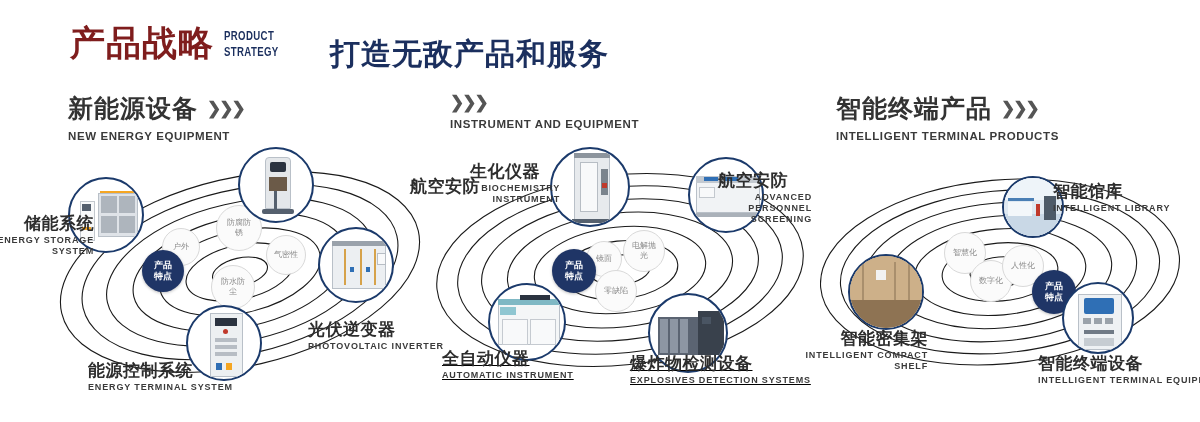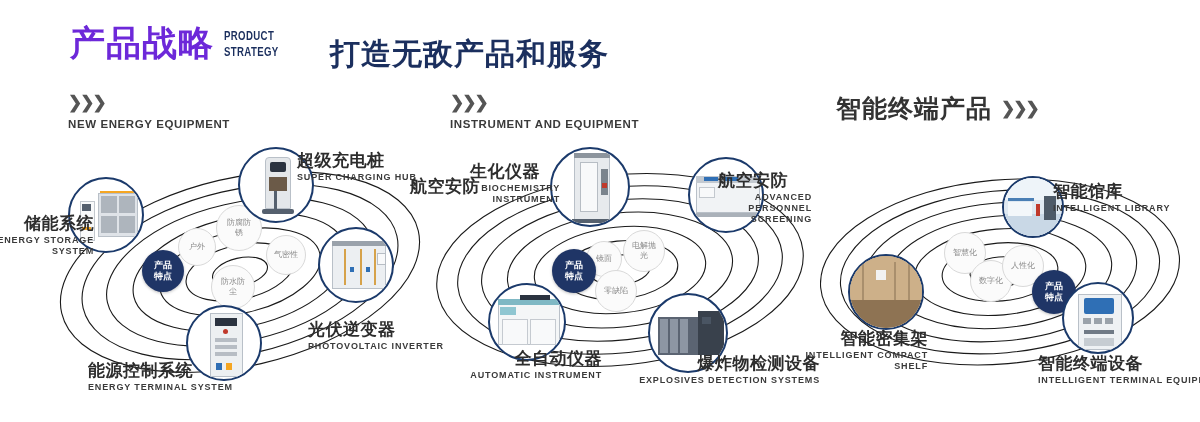--- a/index.html
+++ b/index.html
@@ -9,21 +9,21 @@
     font-family:"Liberation Sans","DejaVu Sans",sans-serif;
     overflow:hidden;
     position:relative;
   }
   #stage{position:absolute;left:0;top:0;width:1200px;height:422px;}
 
   
   .hdr{position:absolute;left:70px;top:26px;display:flex;align-items:flex-end;gap:10px;}
   .hdr-cn{
     font-family:"DejaVu Sans",sans-serif;
-    font-size:35px;font-weight:700;color:#6d28d9;
+    font-size:35px;font-weight:700;color:#7f1d1d;
     letter-spacing:1px;line-height:1;
   }
   .hdr-en{
     font-family:"Liberation Sans",sans-serif;
     font-size:13px;font-weight:700;color:#1b2f5e;
     line-height:1.0;letter-spacing:0.5px;
     transform:scaleX(0.74);transform-origin:left bottom;
     padding-bottom:3px;white-space:nowrap;
   }
   .hdr-sub{
@@ -81,21 +81,21 @@
     font-size:17px;font-weight:700;color:#2d2d2d;letter-spacing:0.5px;
     white-space:nowrap;line-height:1.05;
   }
   .lbl-en{
     font-family:"Liberation Sans",sans-serif;
     font-size:9px;font-weight:700;color:#3a3a3a;letter-spacing:0.85px;
     white-space:nowrap;line-height:1.25;margin-top:2px;
   }
   .ta-r{text-align:right;}
   .ta-l{text-align:left;}
-  .ta-c{text-align:right;}
+  .ta-c{text-align:left;text-decoration:underline;}
   .scr{position:absolute;background:#2b3340;}
   .pnl{position:absolute;background:#e9ecef;border:1px solid #b9c0c8;box-sizing:border-box;}
   .lite{position:absolute;background:#f5a623;}
   .blu{position:absolute;background:#2f6fb5;}
   .gry{position:absolute;background:#cfd4da;}
   .drk{position:absolute;background:#55606e;}
   .wht{position:absolute;background:#f8f9fa;}
   .tn{position:absolute;background:#c9b089;}
 </style>
 </head>
@@ -107,54 +107,56 @@
     <div class="hdr-cn">产品战略</div>
     <div>
       <div class="hdr-en">PRODUCT</div>
       <div class="hdr-en">STRATEGY</div>
     </div>
   </div>
   <div class="hdr-sub">打造无敌产品和服务</div>
 
   <div class="sect" style="left:68px;top:92px;">
     <div class="sect-cn">
+      <span>新能源设备</span>
       <span class="chev">❯❯❯</span>
     </div>
     <div class="sect-en">NEW ENERGY EQUIPMENT</div>
   </div>
 
   <div class="sect" style="left:450px;top:92px;">
     <div class="sect-cn">
       <span class="chev">❯❯❯</span>
     </div>
     <div class="sect-en">INSTRUMENT AND EQUIPMENT</div>
   </div>
 
   <div class="sect" style="left:836px;top:92px;">
     <div class="sect-cn">
       <span>智能终端产品</span>
       <span class="chev">❯❯❯</span>
     </div>
+    <div class="sect-en">INTELLIGENT TERMINAL PRODUCTS</div>
   </div>
 
   <div class="panel" style="left:50px;top:155px;width:380px;height:235px;">
 
     <svg class="orbit" width="380" height="235" viewBox="0 0 380 235">
       <g fill="none" stroke="#1a1a1a" stroke-width="1.1">
         <ellipse cx="190" cy="117" rx="28" ry="14" transform="rotate(-13 190 117)"></ellipse>
         <ellipse cx="190" cy="117" rx="55" ry="27" transform="rotate(-13 190 117)"></ellipse>
         <ellipse cx="190" cy="117" rx="82" ry="41" transform="rotate(-13 190 117)"></ellipse>
         <ellipse cx="190" cy="117" rx="109" ry="55" transform="rotate(-13 190 117)"></ellipse>
         <ellipse cx="190" cy="117" rx="136" ry="69" transform="rotate(-13 190 117)"></ellipse>
         <ellipse cx="190" cy="117" rx="161" ry="82" transform="rotate(-13 190 117)"></ellipse>
         <ellipse cx="190" cy="117" rx="183" ry="94" transform="rotate(-13 190 117)"></ellipse>
       </g>
     </svg>
 
-    <div class="bub" style="left:128px;top:73px;width:38px;height:38px;">
+    <div class="bub" style="left:112px;top:73px;width:38px;height:38px;">
       <span>户外</span>
     </div>
     <div class="bub" style="left:166px;top:50px;width:46px;height:46px;">
       <span style="width:30px;">防腐防锈</span>
     </div>
     <div class="bub" style="left:161px;top:110px;width:44px;height:44px;">
       <span style="width:28px;">防水防尘</span>
     </div>
     <div class="bub" style="left:216px;top:80px;width:40px;height:40px;">
       <span>气密性</span>
@@ -215,24 +217,20 @@
         <div class="lite" style="left:38px;top:56px;width:6px;height:7px;"></div>
       </div>
     </div>
   </div>
 
   <div class="lbl ta-r" style="left:-6px;top:215px;width:100px;">
     <div class="lbl-cn">储能系统</div>
     <div class="lbl-en" style="white-space:normal;">ENERGY STORAGE SYSTEM</div>
   </div>
 
-  <div class="lbl ta-l" style="left:297px;top:152px;">
-    <div class="lbl-cn">超级充电桩</div>
-    <div class="lbl-en">SUPER CHARGING HUB</div>
-  </div>
 
   <div class="lbl ta-l" style="left:308px;top:321px;">
     <div class="lbl-cn">光伏逆变器</div>
     <div class="lbl-en">PHOTOVOLTAIC INVERTER</div>
   </div>
 
   <div class="lbl ta-l" style="left:88px;top:362px;">
     <div class="lbl-cn">能源控制系统</div>
     <div class="lbl-en">ENERGY TERMINAL SYSTEM</div>
   </div>

